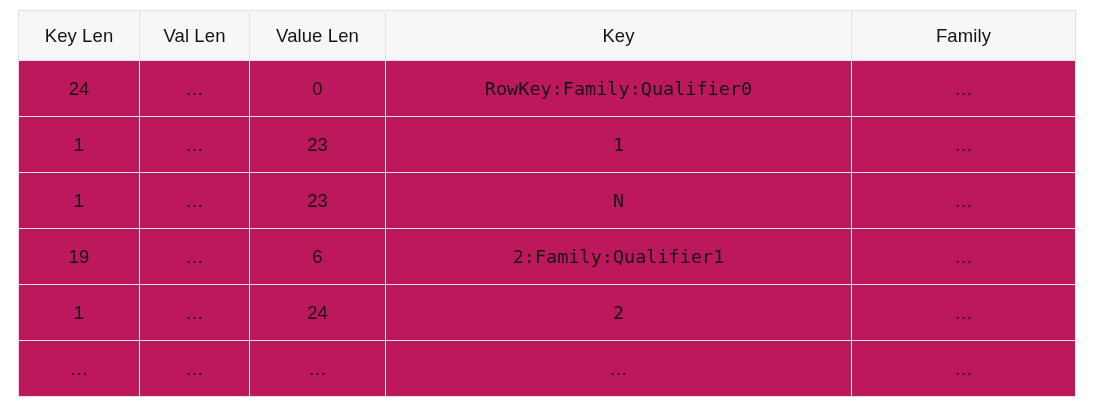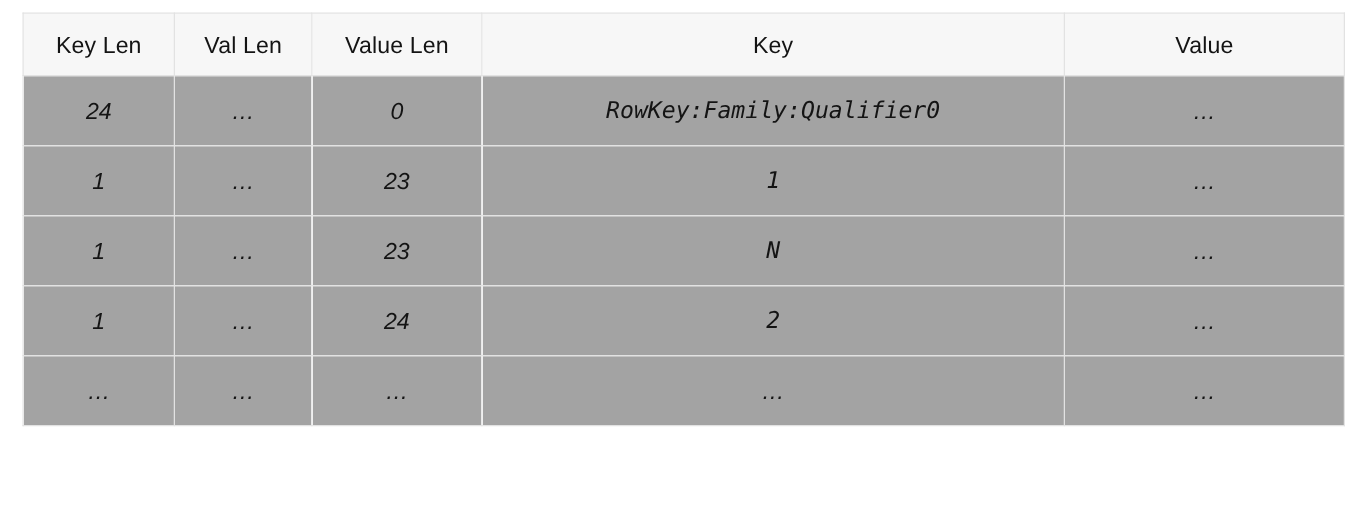--- a/index.html
+++ b/index.html
@@ -42,24 +42,23 @@
 
   table.kv-table thead th {
     background: #f7f7f7;
     height: 49px;
     font-weight: normal;
     font-size: 18.5px;
     letter-spacing: 0.1px;
   }
 
   table.kv-table tbody td {
-    background: #a3a3a3;
+    background: #be185d;
     height: 55px;
     font-size: 18.5px;
-    font-style: italic;
   }
 
   
   col.c-keylen    { width: 121px; }
   col.c-vallen    { width: 110px; }
   col.c-prefixlen { width: 136px; }
   col.c-key       { width: 466px; }
   col.c-value     { width: 224px; }
 
   
@@ -86,21 +85,21 @@
       <col class="c-prefixlen">
       <col class="c-key">
       <col class="c-value">
     </colgroup>
     <thead>
       <tr>
         <th>Key Len</th>
         <th>Val Len</th>
         <th>Value Len</th>
         <th>Key</th>
-        <th>Value</th>
+        <th>Family</th>
       </tr>
     </thead>
     <tbody>
       <tr>
         <td>24</td>
         <td class="ellipsis-cell">…</td>
         <td>0</td>
         <td class="mono">RowKey:Family:Qualifier0</td>
         <td class="ellipsis-cell">…</td>
       </tr>
@@ -112,20 +111,27 @@
         <td class="ellipsis-cell">…</td>
       </tr>
       <tr>
         <td>1</td>
         <td class="ellipsis-cell">…</td>
         <td>23</td>
         <td class="mono">N</td>
         <td class="ellipsis-cell">…</td>
       </tr>
       <tr>
+        <td>19</td>
+        <td class="ellipsis-cell">…</td>
+        <td>6</td>
+        <td class="mono">2:Family:Qualifier1</td>
+        <td class="ellipsis-cell">…</td>
+      </tr>
+      <tr>
         <td>1</td>
         <td class="ellipsis-cell">…</td>
         <td>24</td>
         <td class="mono">2</td>
         <td class="ellipsis-cell">…</td>
       </tr>
       <tr>
         <td class="ellipsis-cell">…</td>
         <td class="ellipsis-cell">…</td>
         <td class="ellipsis-cell">…</td>

